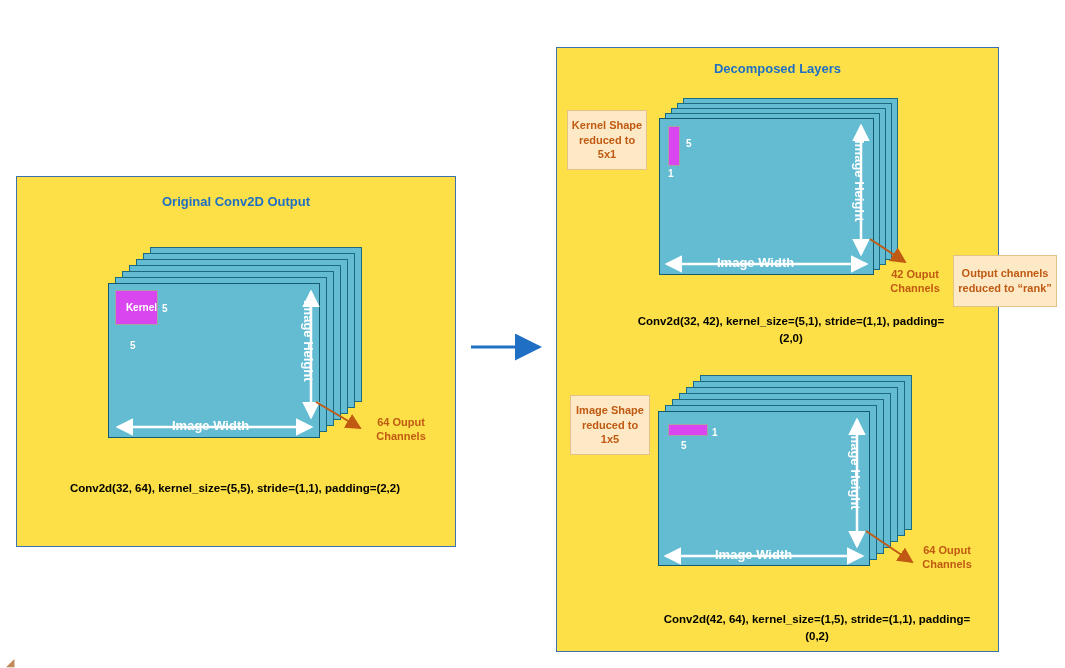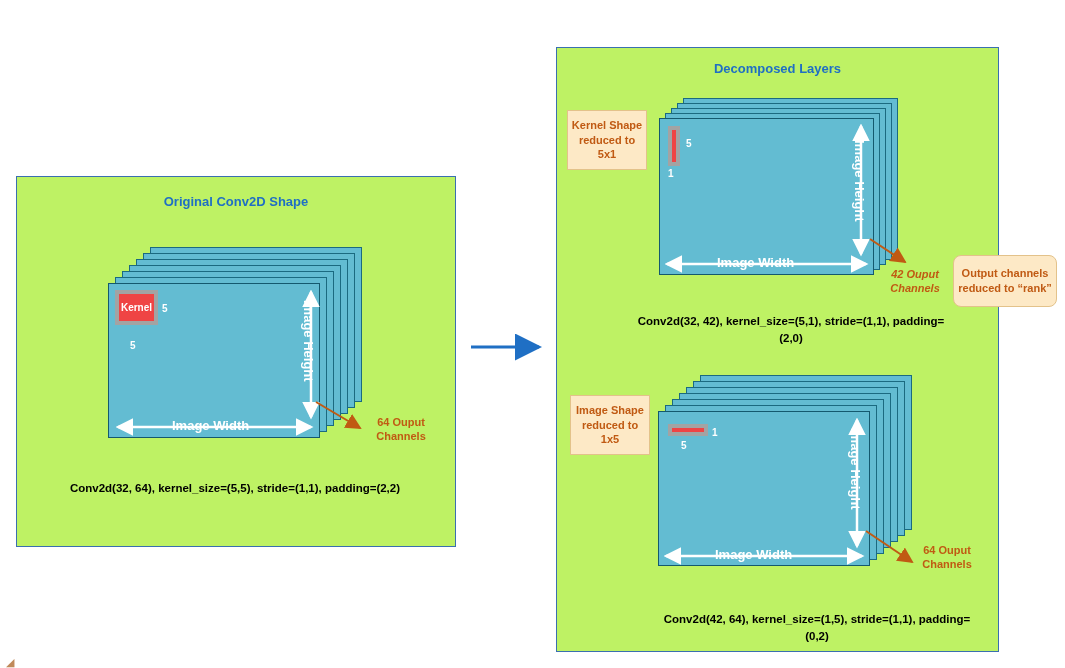--- a/index.html
+++ b/index.html
@@ -10,21 +10,21 @@
   body {
     width: 1065px;
     height: 668px;
     position: relative;
     font-family: "Liberation Sans", sans-serif;
     overflow: hidden;
   }
   .panel {
     position: absolute;
     border: 1px solid #3a6fb0;
-    background: #bef264;
+    background: #fde047;
     box-sizing: border-box;
   }
   .panel-title {
     position: absolute;
     width: 100%;
     text-align: center;
     color: #1f6fc4;
     font-weight: bold;
     font-size: 13px;
   }
@@ -38,29 +38,29 @@
     box-sizing: border-box;
   }
   .front-sheet {
     position: absolute;
     background: #63bcd2;
     border: 1.5px solid #14596e;
     box-sizing: border-box;
   }
   .kernel {
     position: absolute;
-    background: #ef4444;
-    border: 4px solid #a3a3a3;
+    background: #d946ef;
+    border: 1px solid #a3a3a3;
     box-sizing: border-box;
     color: #ffffff;
     font-size: 10px;
     font-weight: bold;
     display: flex;
     align-items: center;
-    justify-content: center;
+    justify-content: flex-end;
   }
   .kdim {
     position: absolute;
     color: #ffffff;
     font-size: 10px;
     font-weight: bold;
   }
   .dim-label {
     position: absolute;
     color: #ffffff;
@@ -115,21 +115,21 @@
     left: 6px;
     top: 656px;
     font-size: 11px;
     color: #c08a5a;
   }
 </style>
 </head>
 <body>
 
 <div class="panel" style="left:16px; top:176px; width:440px; height:371px;">
-  <div class="panel-title" style="left:0; top:17px;">Original Conv2D Shape</div>
+  <div class="panel-title" style="left:0; top:17px;">Original Conv2D Output</div>
 </div>
 
 <div class="stack">
   <div class="sheet" style="left:150px; top:247px; width:212px; height:155px;"></div>
   <div class="sheet" style="left:143px; top:253px; width:212px; height:155px;"></div>
   <div class="sheet" style="left:136px; top:259px; width:212px; height:155px;"></div>
   <div class="sheet" style="left:129px; top:265px; width:212px; height:155px;"></div>
   <div class="sheet" style="left:122px; top:271px; width:212px; height:155px;"></div>
   <div class="sheet" style="left:115px; top:277px; width:212px; height:155px;"></div>
   <div class="front-sheet" style="left:108px; top:283px; width:212px; height:155px;"></div>
@@ -163,26 +163,26 @@
 
 <div class="kernel" style="left:668px; top:126px; width:12px; height:40px;"></div>
 <div class="kdim" style="left:686px; top:138px;">5</div>
 <div class="kdim" style="left:668px; top:168px;">1</div>
 
 <div class="dim-label" style="left:717px; top:255px;">Image Width</div>
 <div class="dim-label vertical" style="left:852px; top:140px;">Image Height</div>
 
 <div class="callout" style="left:567px; top:110px; width:80px; height:60px;">Kernel Shape reduced to 5x1</div>
 
-<div class="orange-note" style="left:876px; top:267px; width:78px; white-space:pre-line;font-style:italic;"><span>42 Ouput
+<div class="orange-note" style="left:876px; top:267px; width:78px; white-space:pre-line;"><span>42 Ouput
 Channels</span></div>
 
 <div class="caption" style="left:626px; top:313px; width:330px;">Conv2d(32, 42), kernel_size=(5,1), stride=(1,1), padding=(2,0)</div>
 
-<div class="callout" style="left:953px; top:255px; width:104px; height:52px;border-radius:8px;">Output channels reduced to “rank”</div>
+<div class="callout" style="left:953px; top:255px; width:104px; height:52px;">Output channels reduced to “rank”</div>
 
 <div class="stack">
   <div class="sheet" style="left:700px; top:375px; width:212px; height:155px;"></div>
   <div class="sheet" style="left:693px; top:381px; width:212px; height:155px;"></div>
   <div class="sheet" style="left:686px; top:387px; width:212px; height:155px;"></div>
   <div class="sheet" style="left:679px; top:393px; width:212px; height:155px;"></div>
   <div class="sheet" style="left:672px; top:399px; width:212px; height:155px;"></div>
   <div class="sheet" style="left:665px; top:405px; width:212px; height:155px;"></div>
   <div class="front-sheet" style="left:658px; top:411px; width:212px; height:155px;"></div>
 </div>

